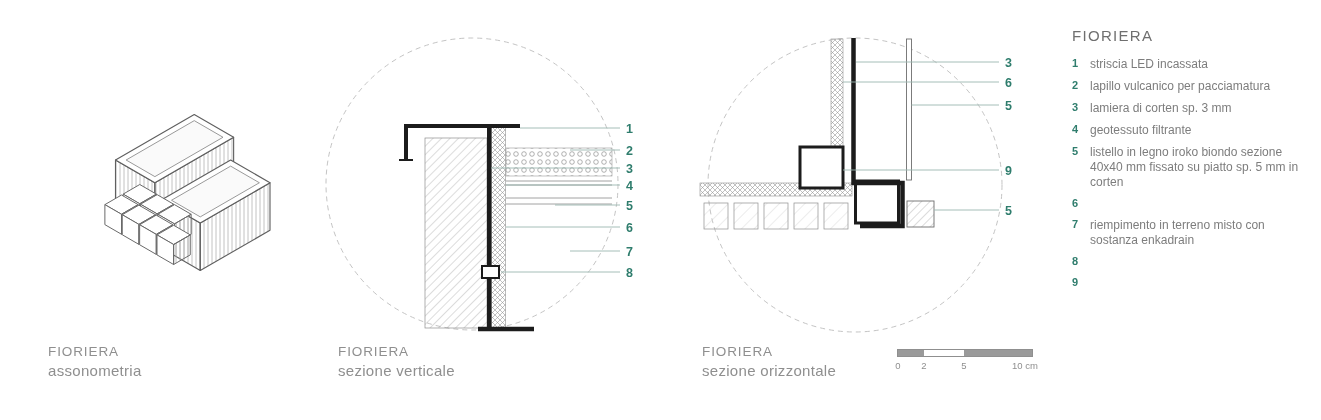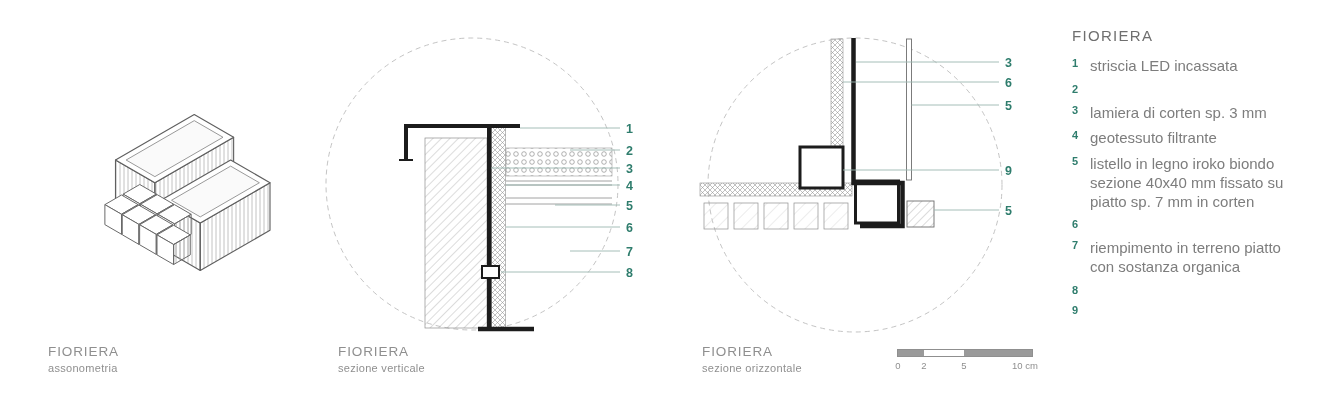--- a/index.html
+++ b/index.html
@@ -3,27 +3,27 @@
 <meta charset="utf-8">
 <style>
   * { margin:0; padding:0; box-sizing:border-box; }
   html,body { width:1321px; height:420px; background:#ffffff; overflow:hidden;
               font-family:"Liberation Sans", sans-serif; }
   .sheet { position:absolute; inset:0; background:#ffffff; }
   .panel { position:absolute; }
 
   .caption { position:absolute; color:#8f8f8f; line-height:1.15; }
   .caption .t { font-size:13.5px; letter-spacing:0.9px; }
-  .caption .s { font-size:11px; letter-spacing:0.3px; margin-top:2px; }
+  .caption .s { font-size:15px; letter-spacing:0.3px; margin-top:2px; }
 
   .legend { position:absolute; left:1072px; top:27px; width:252px; color:#7d7d7d; }
   .legend .head { font-size:15px; letter-spacing:1.3px; color:#6f6f6f; margin-bottom:13px; }
   .legend .item { display:flex; margin-bottom:7px; }
   .legend .num { flex:0 0 18px; width:18px; color:#2f7d6d; font-weight:bold; font-size:11px; line-height:1.25; }
-  .legend .txt { font-size:15px; line-height:1.25; width:218px; }
+  .legend .txt { font-size:12px; line-height:1.25; width:218px; }
 
   .scalebar { position:absolute; left:897px; top:349px; width:136px; }
   .scalebar .bar { position:relative; height:8px; border:1px solid #8f8f8f; display:flex; }
   .scalebar .seg1 { width:26px; background:#9a9a9a; }
   .scalebar .seg2 { width:40px; background:#ffffff; }
   .scalebar .seg3 { width:68px; background:#9a9a9a; }
   .scalebar .labels { position:relative; height:12px; margin-top:3px; font-size:9.5px; color:#8f8f8f; }
   .scalebar .labels span { position:absolute; transform:translateX(-50%); white-space:nowrap; }
 
   svg text { font-family:"Liberation Sans", sans-serif; }
@@ -209,39 +209,40 @@
   </div>
 
   <div class="legend">
     <div class="head">FIORIERA</div>
     <div class="item">
       <span class="num">1</span>
       <span class="txt">striscia LED incassata</span>
     </div>
     <div class="item">
       <span class="num">2</span>
+      <span class="txt">lapillo vulcanico per pacciamatura</span>
     </div>
     <div class="item">
       <span class="num">3</span>
       <span class="txt">lamiera di corten sp. 3 mm</span>
     </div>
     <div class="item">
       <span class="num">4</span>
       <span class="txt">geotessuto filtrante</span>
     </div>
     <div class="item">
       <span class="num">5</span>
-      <span class="txt">listello in legno iroko biondo sezione 40x40 mm fissato su piatto sp. 7 mm in corten</span>
+      <span class="txt">listello in legno iroko biondo sezione 40x40 mm fissato su piatto sp. 5 mm in corten</span>
     </div>
     <div class="item">
       <span class="num">6</span>
     </div>
     <div class="item">
       <span class="num">7</span>
-      <span class="txt">riempimento in terreno piatto con sostanza organica</span>
+      <span class="txt">riempimento in terreno misto con sostanza enkadrain</span>
     </div>
     <div class="item">
       <span class="num">8</span>
     </div>
     <div class="item">
       <span class="num">9</span>
     </div>
   </div>
 
   <div class="caption" style="left:48px; top:344px;">

